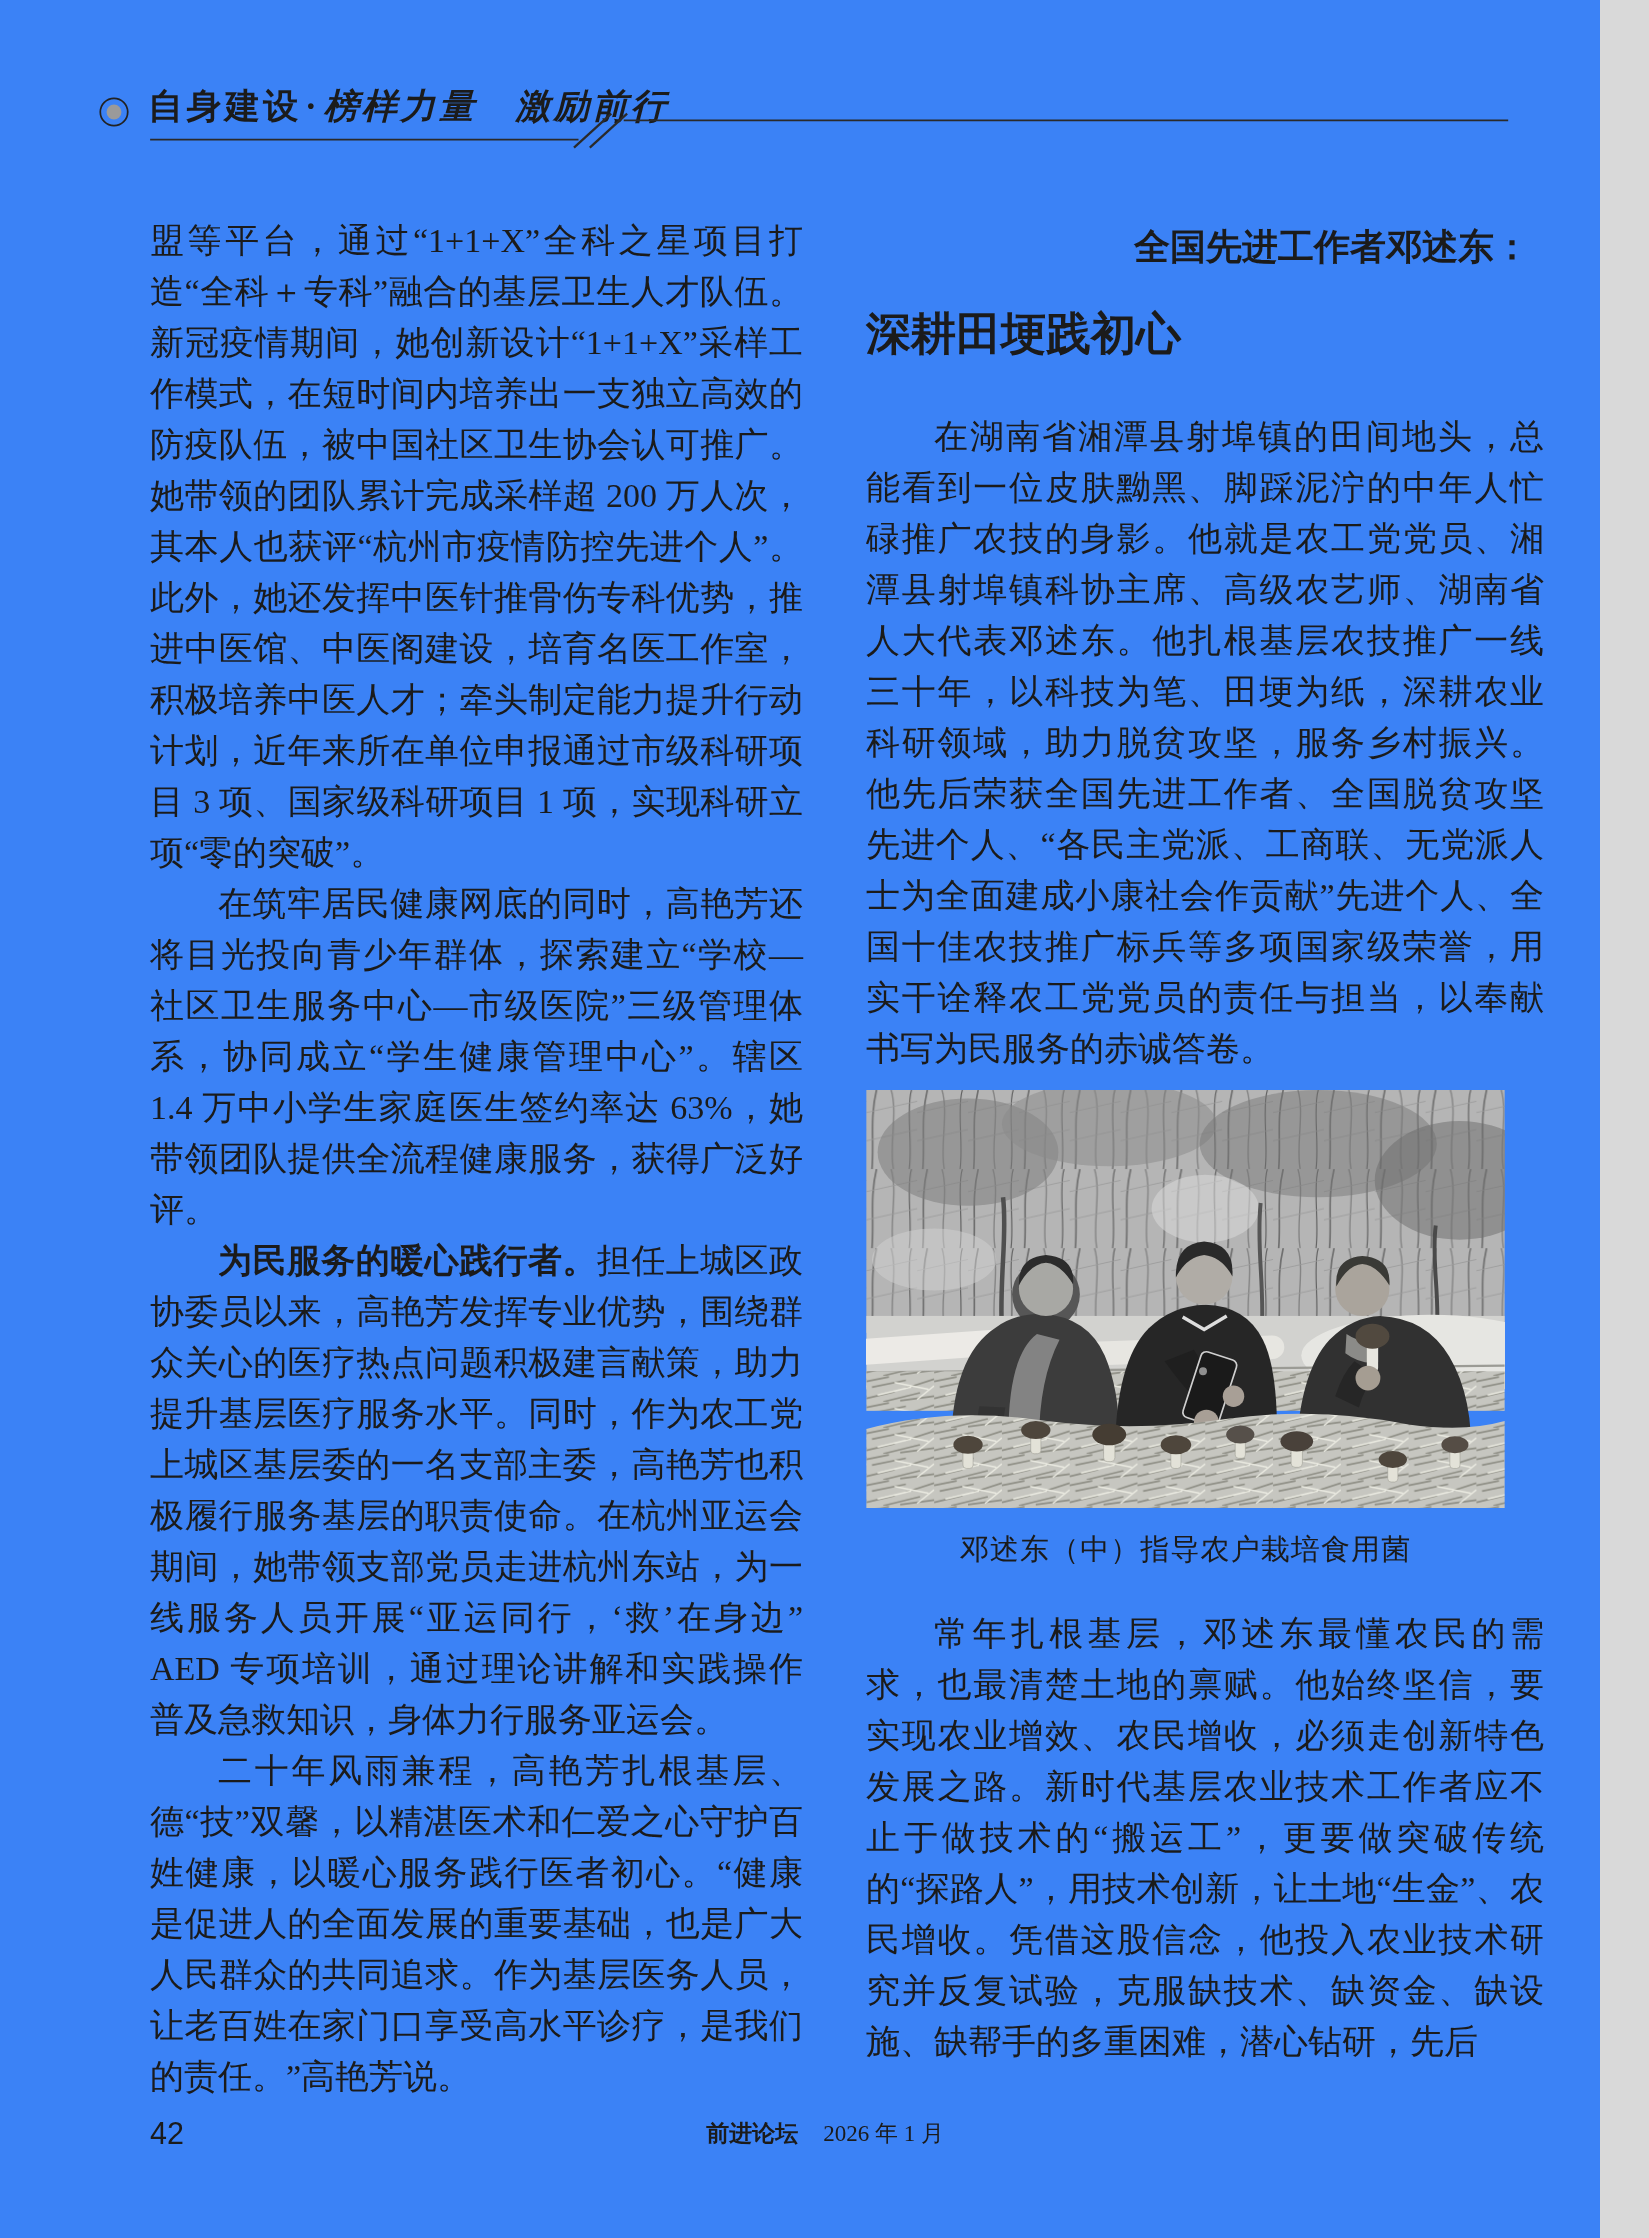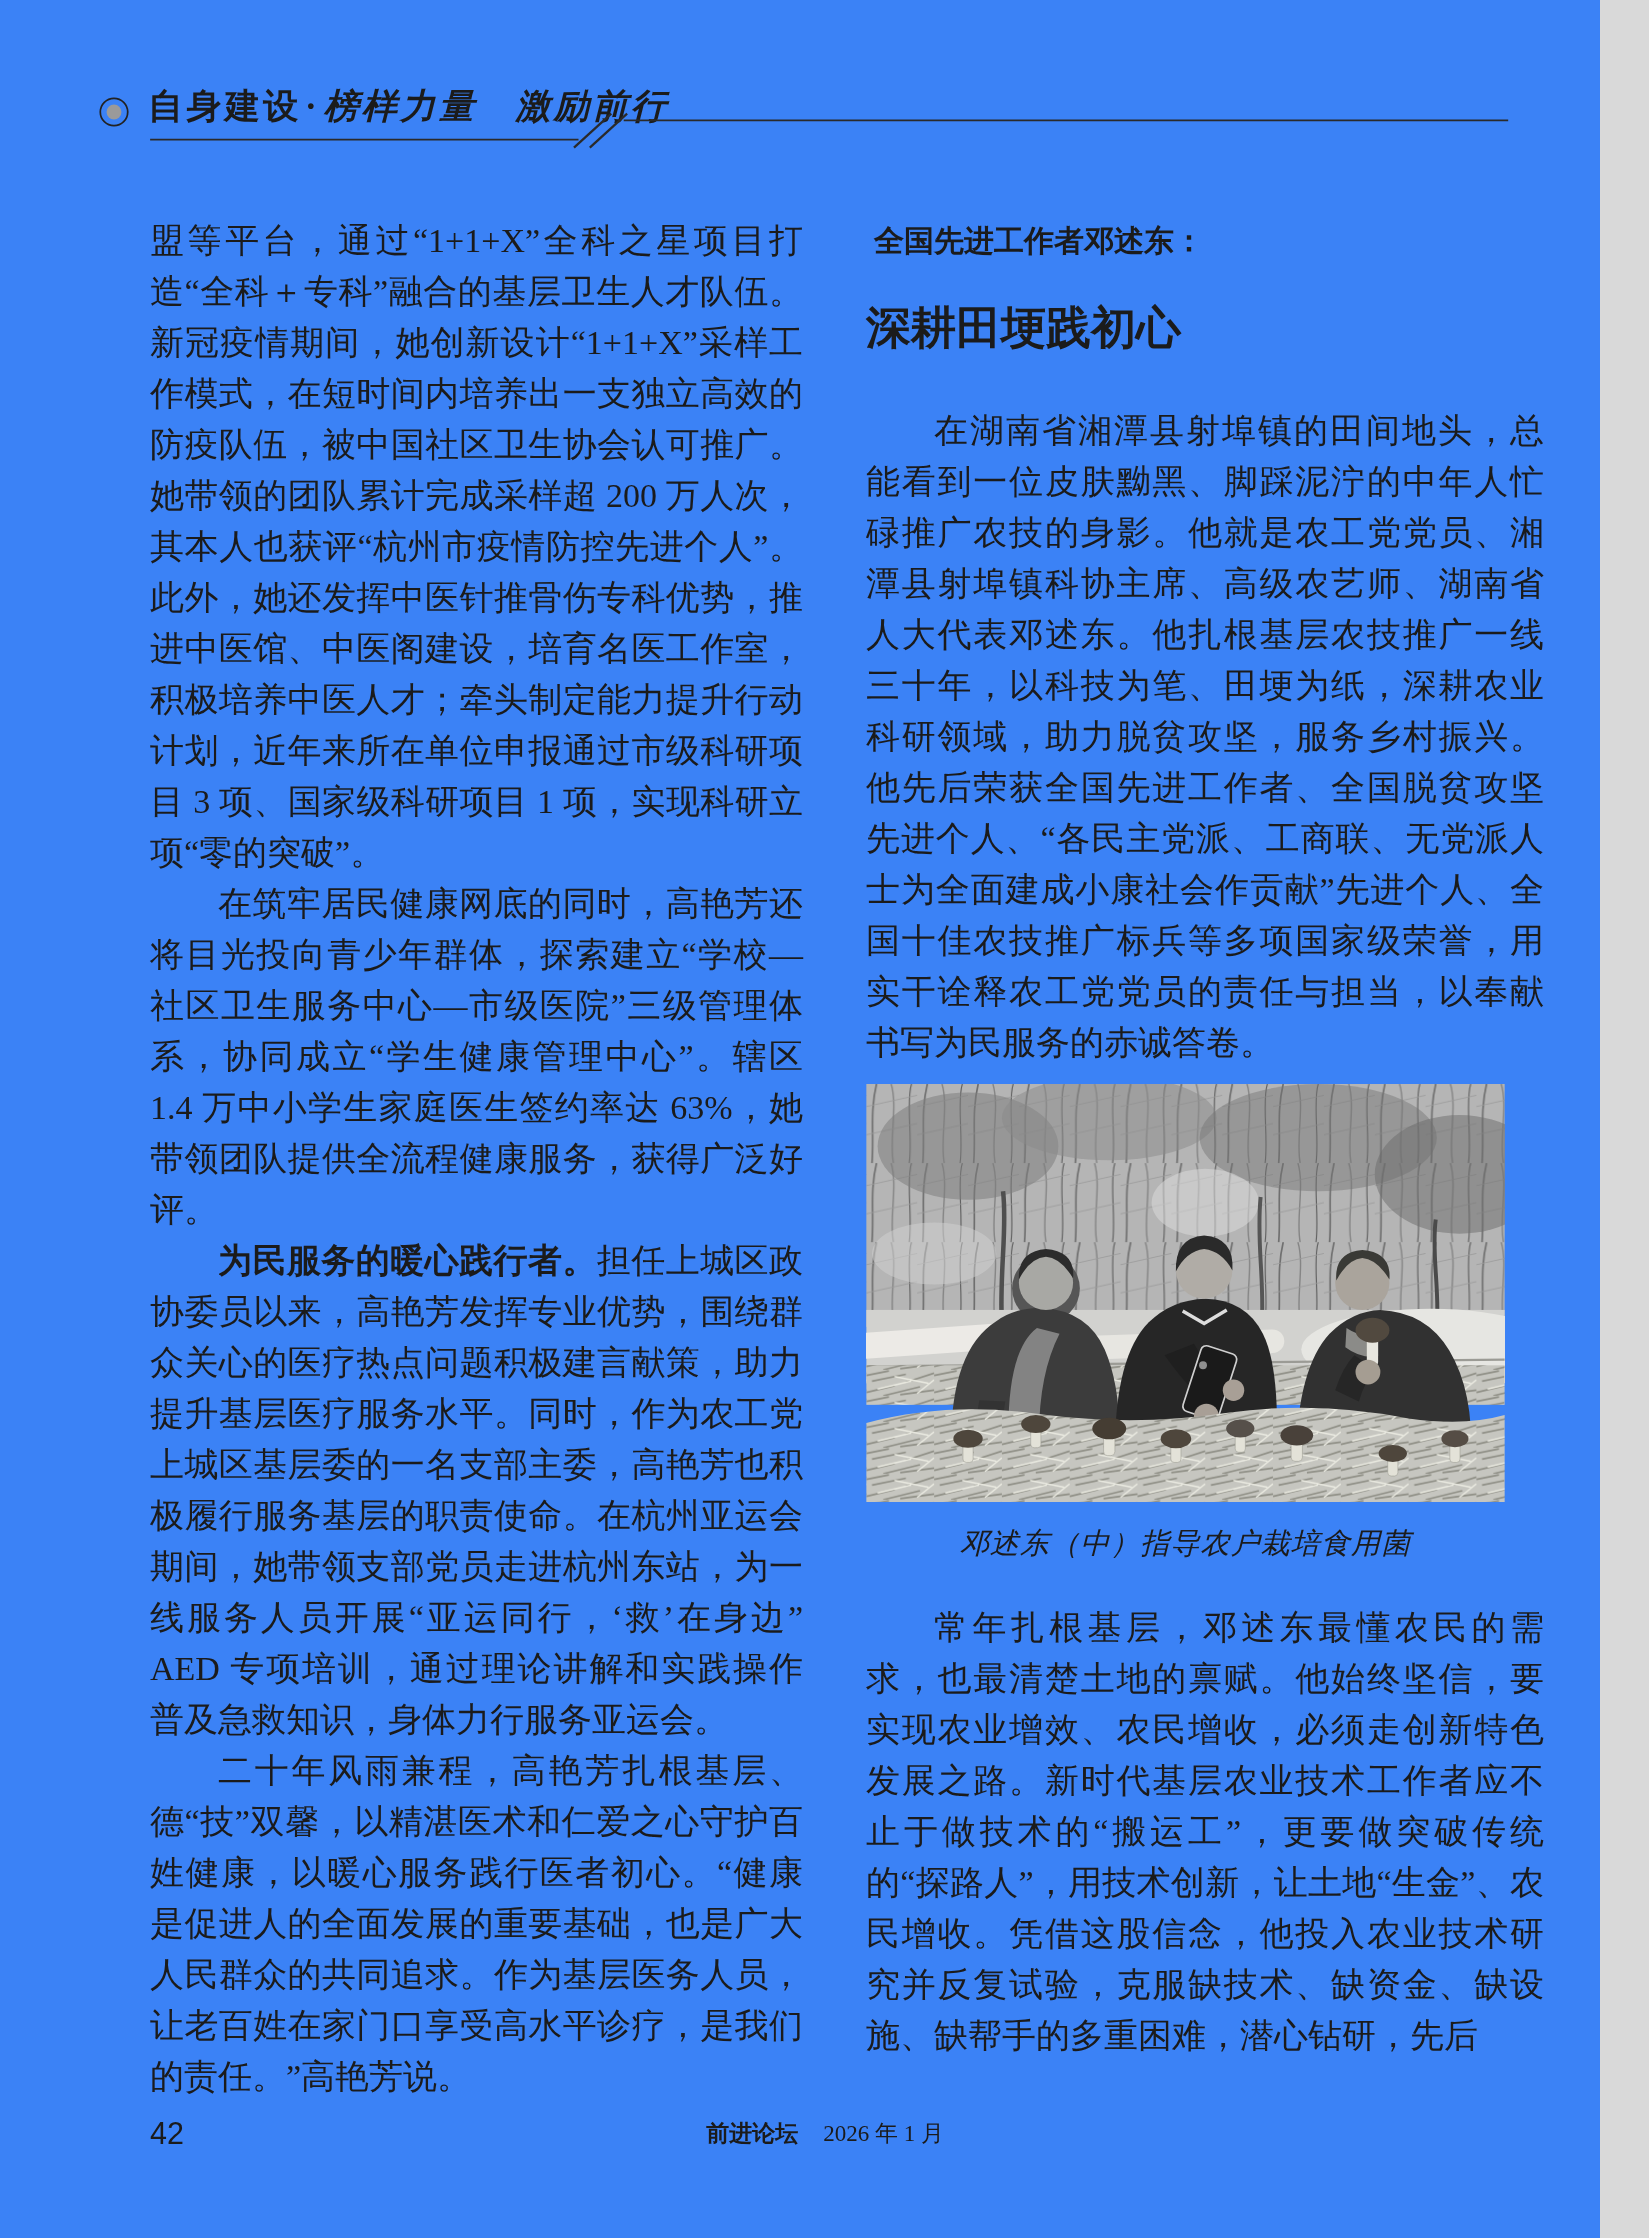--- a/index.html
+++ b/index.html
@@ -24,30 +24,30 @@
   }
   .col-left{left:150px;top:215px;width:653px;}
   .col-right{left:866px;top:210px;width:678px;}
   .col p,.col-right p{margin:0;padding:0;}
   p.indent{text-indent:2em;}
   p.noindent{text-indent:0;}
   .lead{font-family:"Liberation Sans","DejaVu Sans",sans-serif;font-weight:bold;}
   
   .title1{
     font-family:"Liberation Sans","DejaVu Sans",sans-serif;
-    font-size:30px;font-weight:bold;line-height:45px;margin:8px;text-align:left;
+    font-size:36px;font-weight:bold;line-height:45px;margin:14px;text-align:right;
   }
   .title2{
     font-family:"Liberation Sans","DejaVu Sans",sans-serif;
     font-size:45px;font-weight:bold;line-height:57px;margin:36px 0 0 0;
   }
   .body1{margin-top:49px !important;}
   .body2{margin-top:40px !important;}
   
-  figure{margin:16px 0 0 0;padding:0;width:639px;font-style:italic;}
+  figure{margin:16px 0 0 0;padding:0;width:639px;}
   .photo{display:block;}
   figcaption{
     margin-top:22.6px;font-size:29px;line-height:37px;text-align:center;
     text-indent:0;letter-spacing:1.1px;
   }
   
   .footer-num{
     position:absolute;left:150px;top:2115px;font-size:30.5px;line-height:36px;
     font-family:"Liberation Sans","DejaVu Sans",sans-serif;
   }

